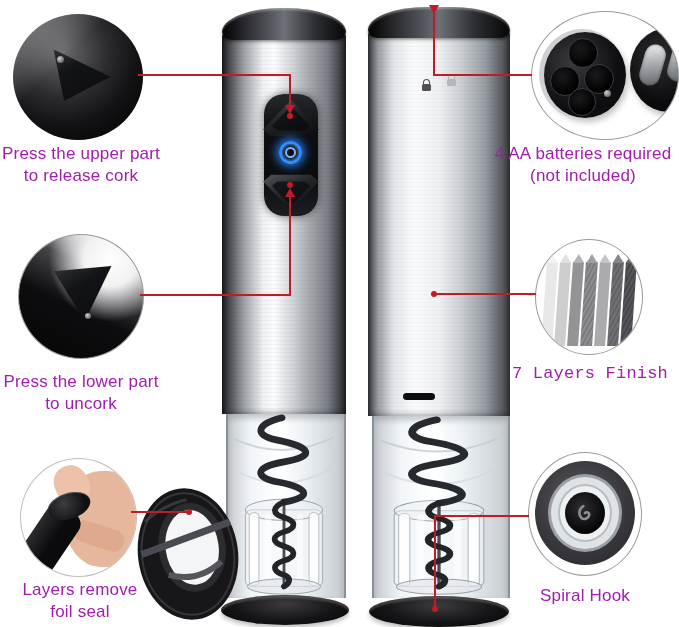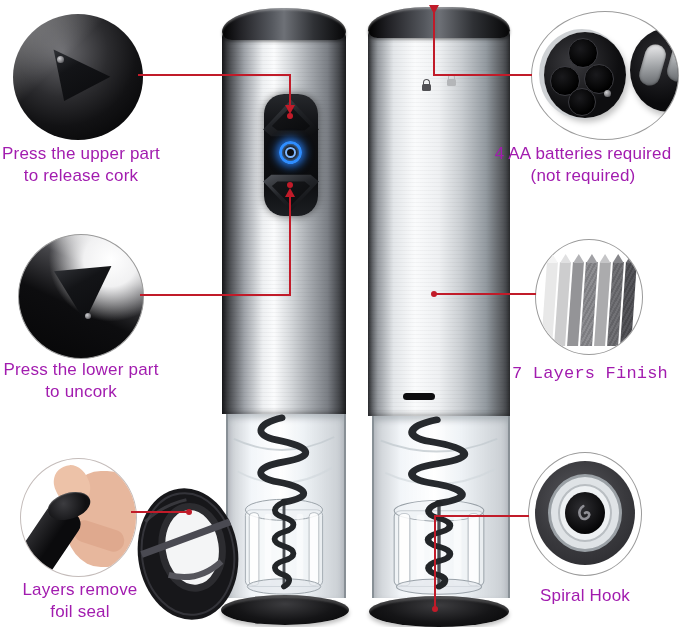--- a/index.html
+++ b/index.html
@@ -259,33 +259,33 @@
 
   <div class="rline" style="left:434px;top:515px;width:95px;height:2px;"></div>
   <div class="rline" style="left:434px;top:515px;width:2px;height:92px;"></div>
   <div class="rdot" style="left:432px;top:606px;"></div>
 
   <div class="callout-text" style="left:0px;top:143px;width:162px;">
     <div>Press the upper part</div>
     <div>to release cork</div>
   </div>
 
-  <div class="callout-text" style="left:2px;top:359px;width:158px;">
+  <div class="callout-text" style="left:2px;top:371px;width:158px;">
     <div>Press the lower part</div>
     <div>to uncork</div>
   </div>
 
   <div class="callout-text" style="left:5px;top:579px;width:150px;">
     <div>Layers remove</div>
     <div>foil seal</div>
   </div>
 
   <div class="callout-text" style="left:487px;top:143px;width:192px;">
     <div>4 AA batteries required</div>
-    <div>(not required)</div>
+    <div>(not included)</div>
   </div>
 
   <div class="callout-text" style="left:505px;top:363px;width:170px;font-family:Liberation Mono, monospace;">
     <div>7 Layers Finish</div>
   </div>
 
   <div class="callout-text" style="left:520px;top:585px;width:130px;">
     <div>Spiral Hook</div>
   </div>
 

